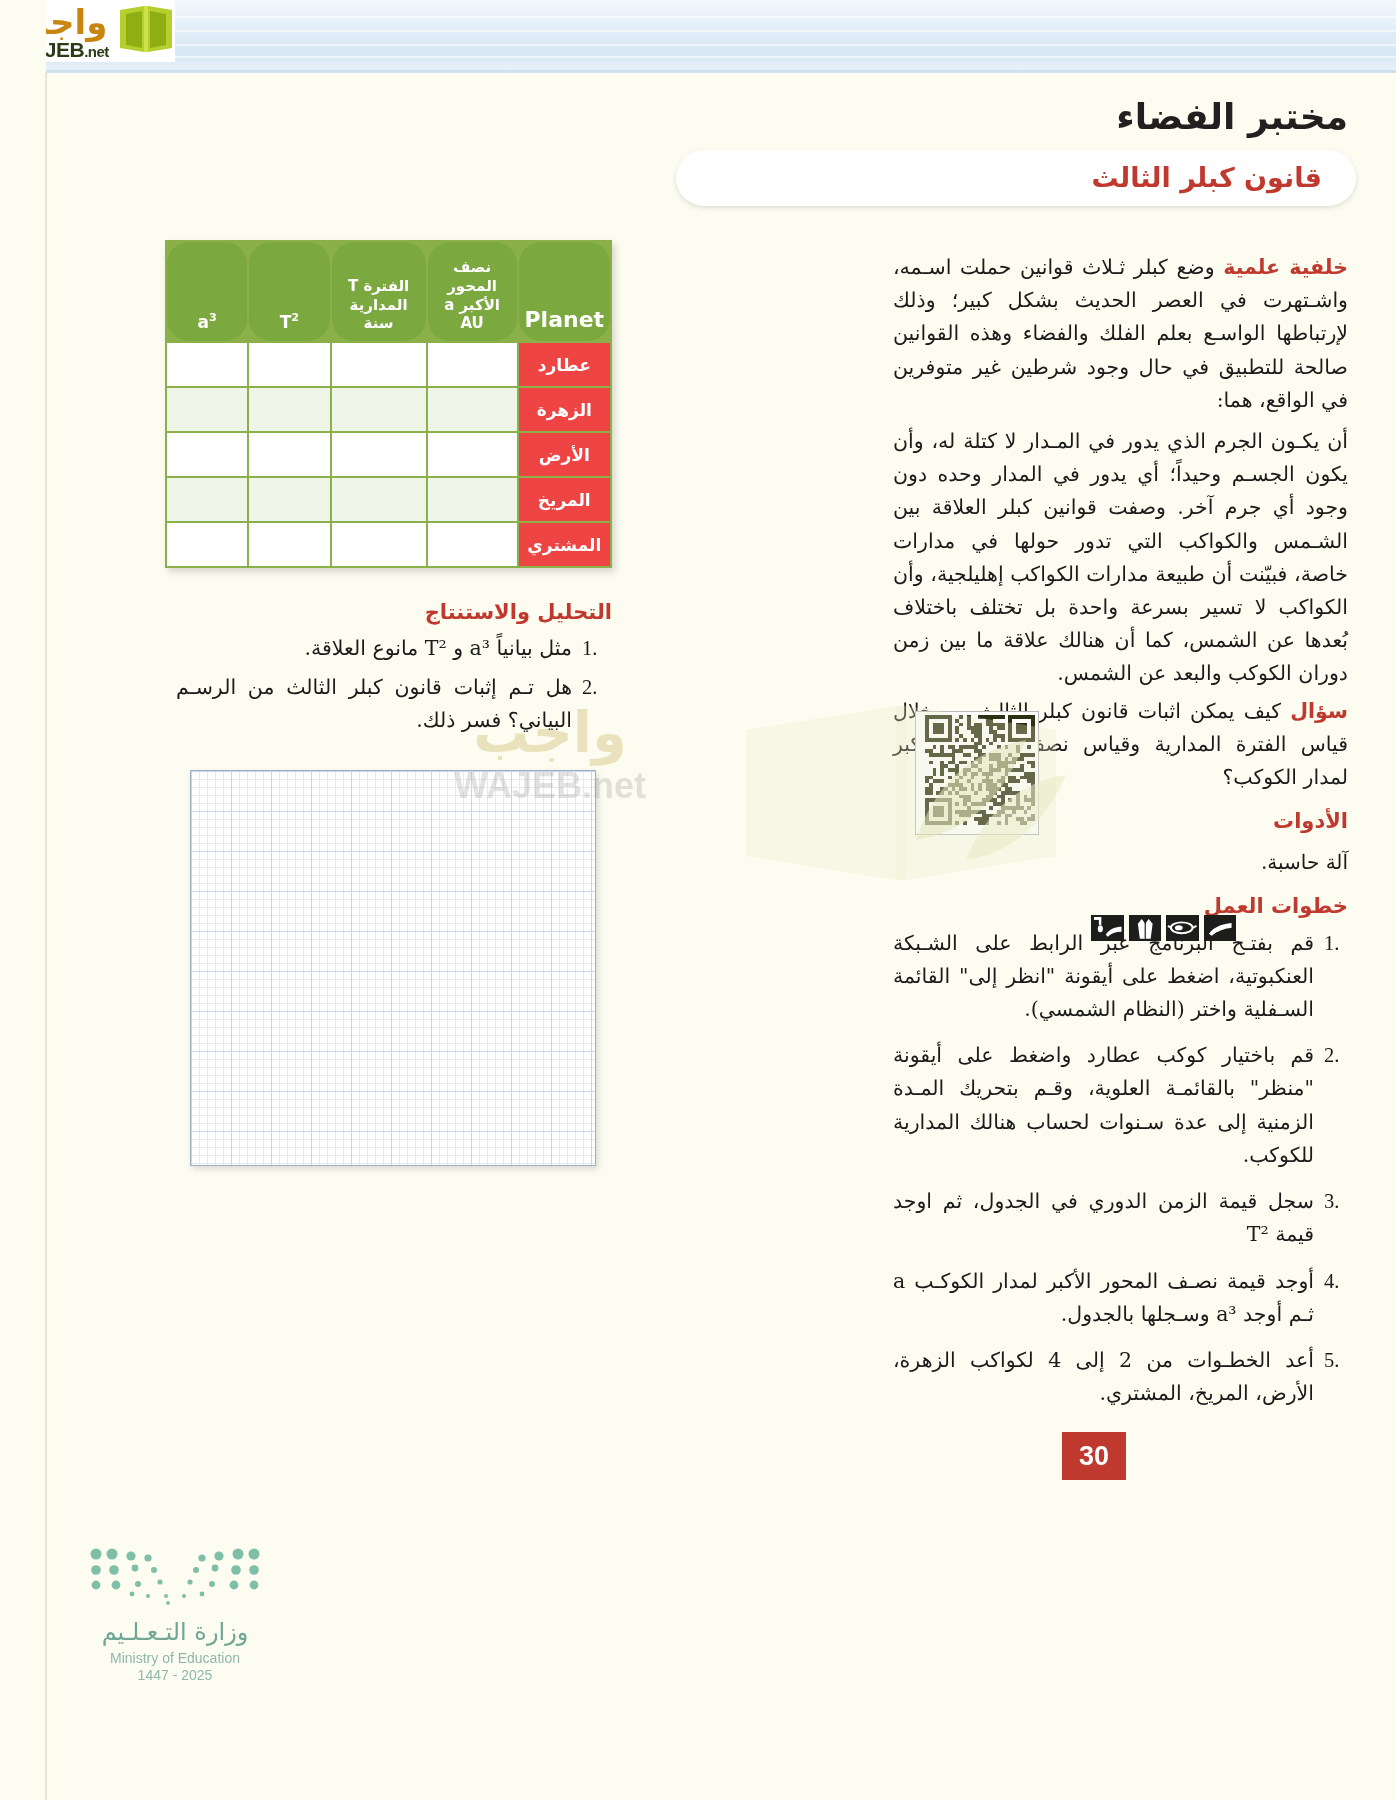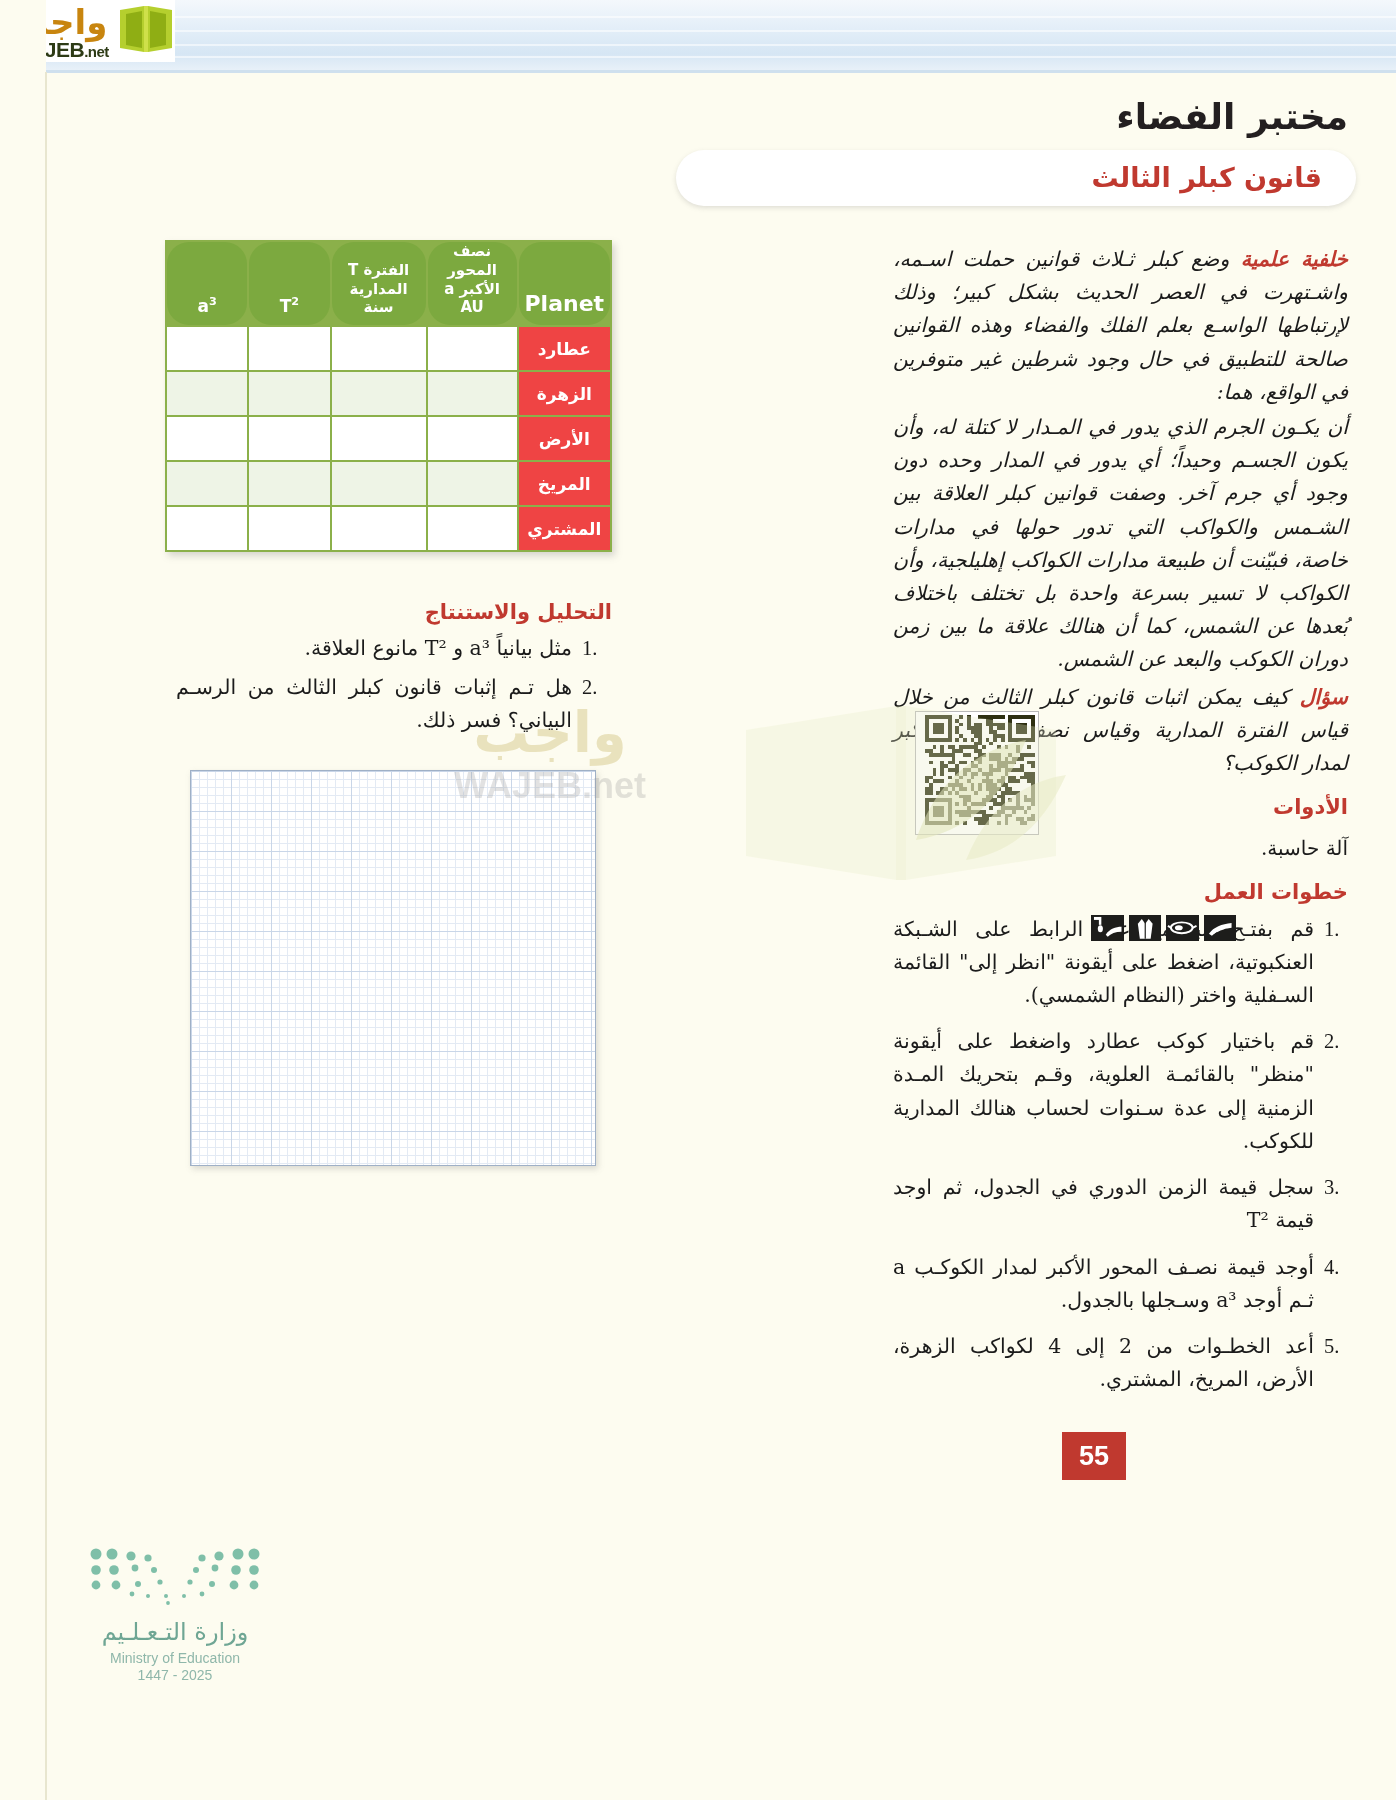--- a/index.html
+++ b/index.html
@@ -43,21 +43,21 @@
     font-family:"DejaVu Sans",sans-serif;
   }
 
   
   #table-wrap{position:absolute;left:165px;top:240px;width:447px;}
   table.datatable{border-collapse:separate;border-spacing:2px;background:#8bb04a;
     box-shadow:3px 4px 7px rgba(120,120,120,.28);}
   table.datatable th{
     background:#7ca93f;color:#ffffff;font-weight:bold;
     font-family:"DejaVu Sans",sans-serif;
-    vertical-align:bottom;text-align:center;padding:0 5px 8px 5px;
+    vertical-align:bottom;text-align:center;padding:16px 5px 8px 5px;
     line-height:1.25;
     border-radius:22px;
   }
   th.th-planet{width:82px;font-size:22px;font-family:"Liberation Serif",serif;height:74px;
     vertical-align:middle;}
   th.th-a{width:88px;font-size:15px;height:74px;}
   th.th-t{width:92px;font-size:15px;height:74px;margin-top:16px;}
   th.th-sq{width:86px;font-size:17px;height:74px;vertical-align:middle;
     font-family:"Liberation Serif",serif;}
   th.th-a3{width:86px;font-size:17px;height:74px;vertical-align:middle;
@@ -69,21 +69,21 @@
   td.cell{height:41px;background:#ffffff;}
   tr.alt td.cell{background:#eef4e6;}
   sup{font-size:.66em;}
 
   
   #rightcol{
     position:absolute;right:48px;top:243px;width:455px;
     font-size:20.5px;line-height:1.62;color:#1b1b1b;text-align:justify;
     font-family:"DejaVu Serif",serif;
   }
-  #rightcol p{margin:0 0 2px 0;font-style:italic;}
+  #rightcol p{margin:8px 0 2px 0;}
   .redlabel{color:#c0392f;font-weight:bold;font-family:"DejaVu Sans",sans-serif;}
   .sec-head{color:#c0392f;font-weight:bold;font-family:"DejaVu Sans",sans-serif;
     font-size:21px;margin:10px 0 4px 0;}
   .tool-line{font-size:20px;margin:8px 0;}
 
   
   #qr-block{position:absolute;right:358px;top:712px;width:116px;height:116px;
     background:#ffffff;border:3px solid #ffffff;box-shadow:0 0 0 1px #b9b9b9;}
   #qr-canvas{width:110px;height:110px;display:block;}
   #leaf-deco{position:absolute;right:300px;top:720px;width:190px;height:150px;
@@ -390,13 +390,13 @@
         <circle cx="78" cy="56" r="2"></circle>
         <circle cx="96" cy="56" r="2"></circle>
         <circle cx="114" cy="54" r="2.4"></circle>
         <circle cx="80" cy="63" r="1.9"></circle>
       </g>
   </svg>
   <div id="moe-ar">وزارة التـعـلـيم</div>
   <div id="moe-en">Ministry of Education</div>
   <div id="moe-yr">2025 - 1447</div>
 </div>
-<div id="pagenum">55</div>
+<div id="pagenum">30</div>
 
 </body></html>

